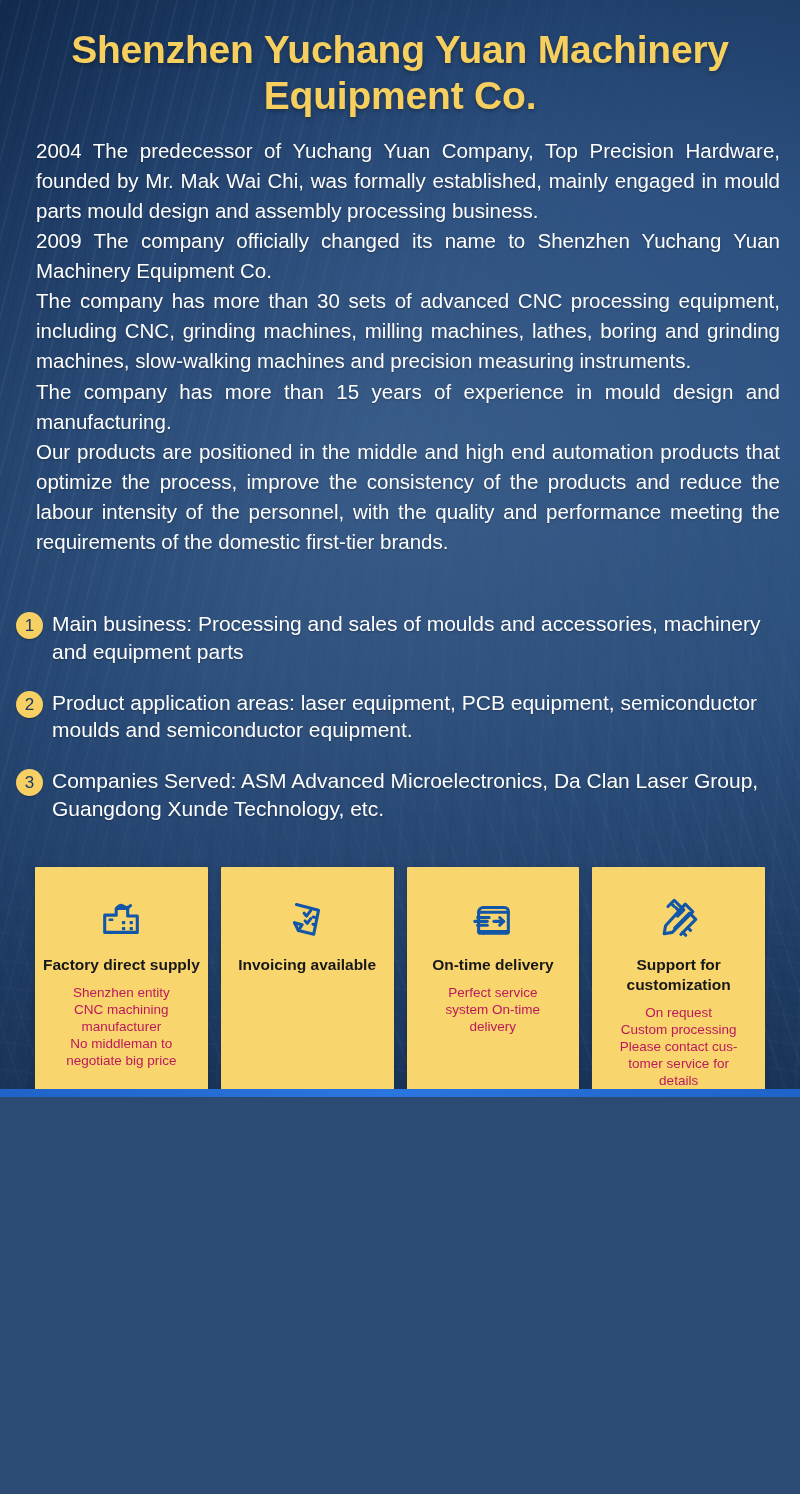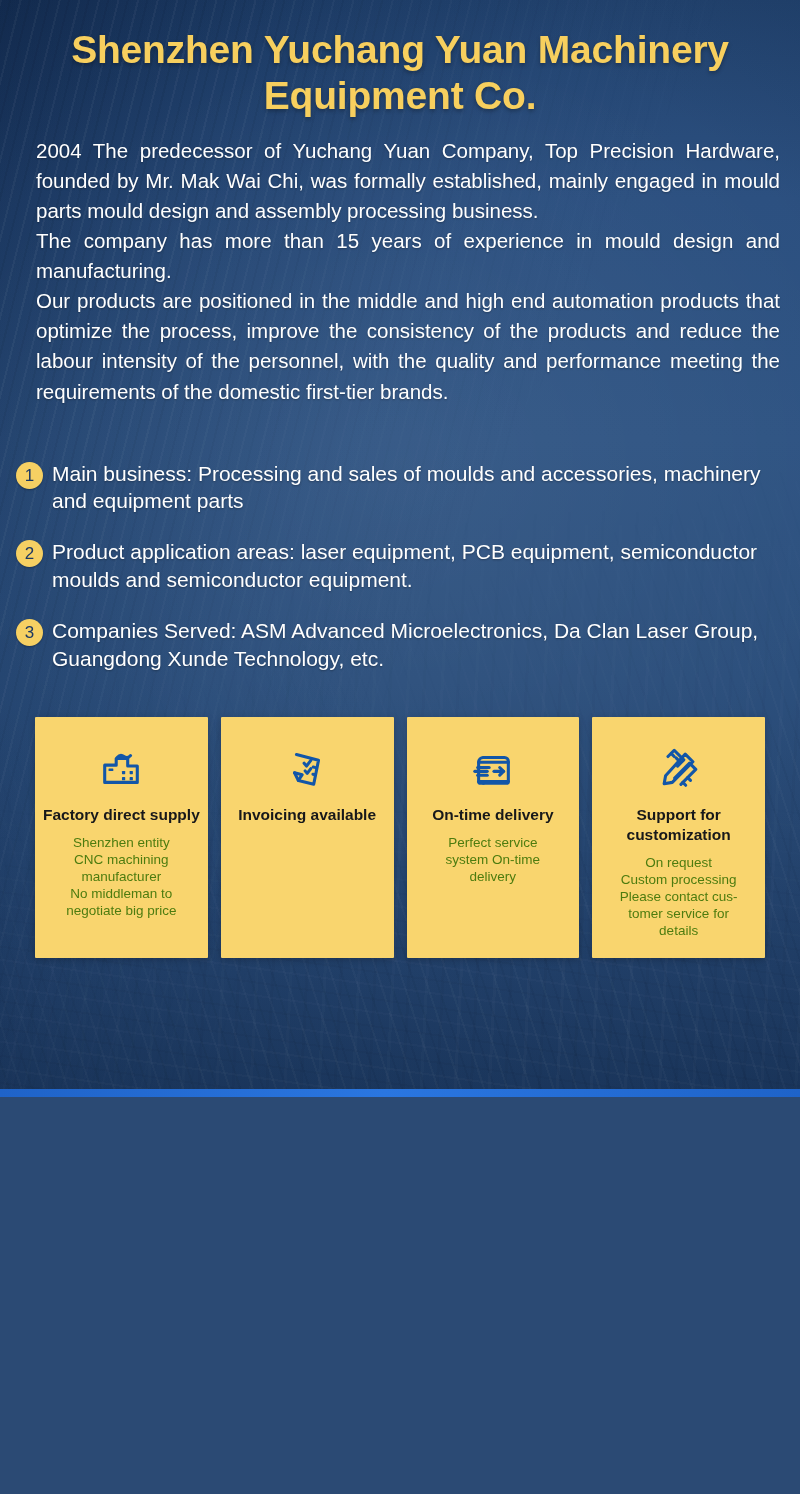--- a/index.html
+++ b/index.html
@@ -192,21 +192,21 @@
   }
   .card-title {
     color: #17181a;
     font-weight: bold;
     font-size: 15.5px;
     line-height: 1.28;
     text-align: center;
     margin-bottom: 9px;
   }
   .card-desc {
-    color: #4d7c0f;
+    color: #be185d;
     font-size: 13.5px;
     line-height: 1.26;
     text-align: center;
     white-space: pre-line;
   }
 
   
   .bottom-bar {
     position: absolute;
     left: 0;
@@ -228,20 +228,22 @@
   <div class="vign"></div>
 
   <div class="content">
 
     <div class="title-wrap">
       <div class="title">Shenzhen Yuchang Yuan Machinery Equipment Co.</div>
     </div>
 
     <div class="body-block">
       <p class="para">2004 The predecessor of Yuchang Yuan Company, Top Precision Hardware, founded by Mr. Mak Wai Chi, was formally established, mainly engaged in mould parts mould design and assembly processing business.</p>
+      <p class="para">2009 The company officially changed its name to Shenzhen Yuchang Yuan Machinery Equipment Co.</p>
+      <p class="para">The company has more than 30 sets of advanced CNC processing equipment, including CNC, grinding machines, milling machines, lathes, boring and grinding machines, slow-walking machines and precision measuring instruments.</p>
       <p class="para">The company has more than 15 years of experience in mould design and manufacturing.</p>
       <p class="para">Our products are positioned in the middle and high end automation products that optimize the process, improve the consistency of the products and reduce the labour intensity of the personnel, with the quality and performance meeting the requirements of the domestic first-tier brands.</p>
     </div>
 
     <div class="num-list">
       <div class="num-item">
         <div class="num-badge">1</div>
         <div class="num-text">Main business: Processing and sales of moulds and accessories, machinery and equipment parts</div>
       </div>
       <div class="num-item">

